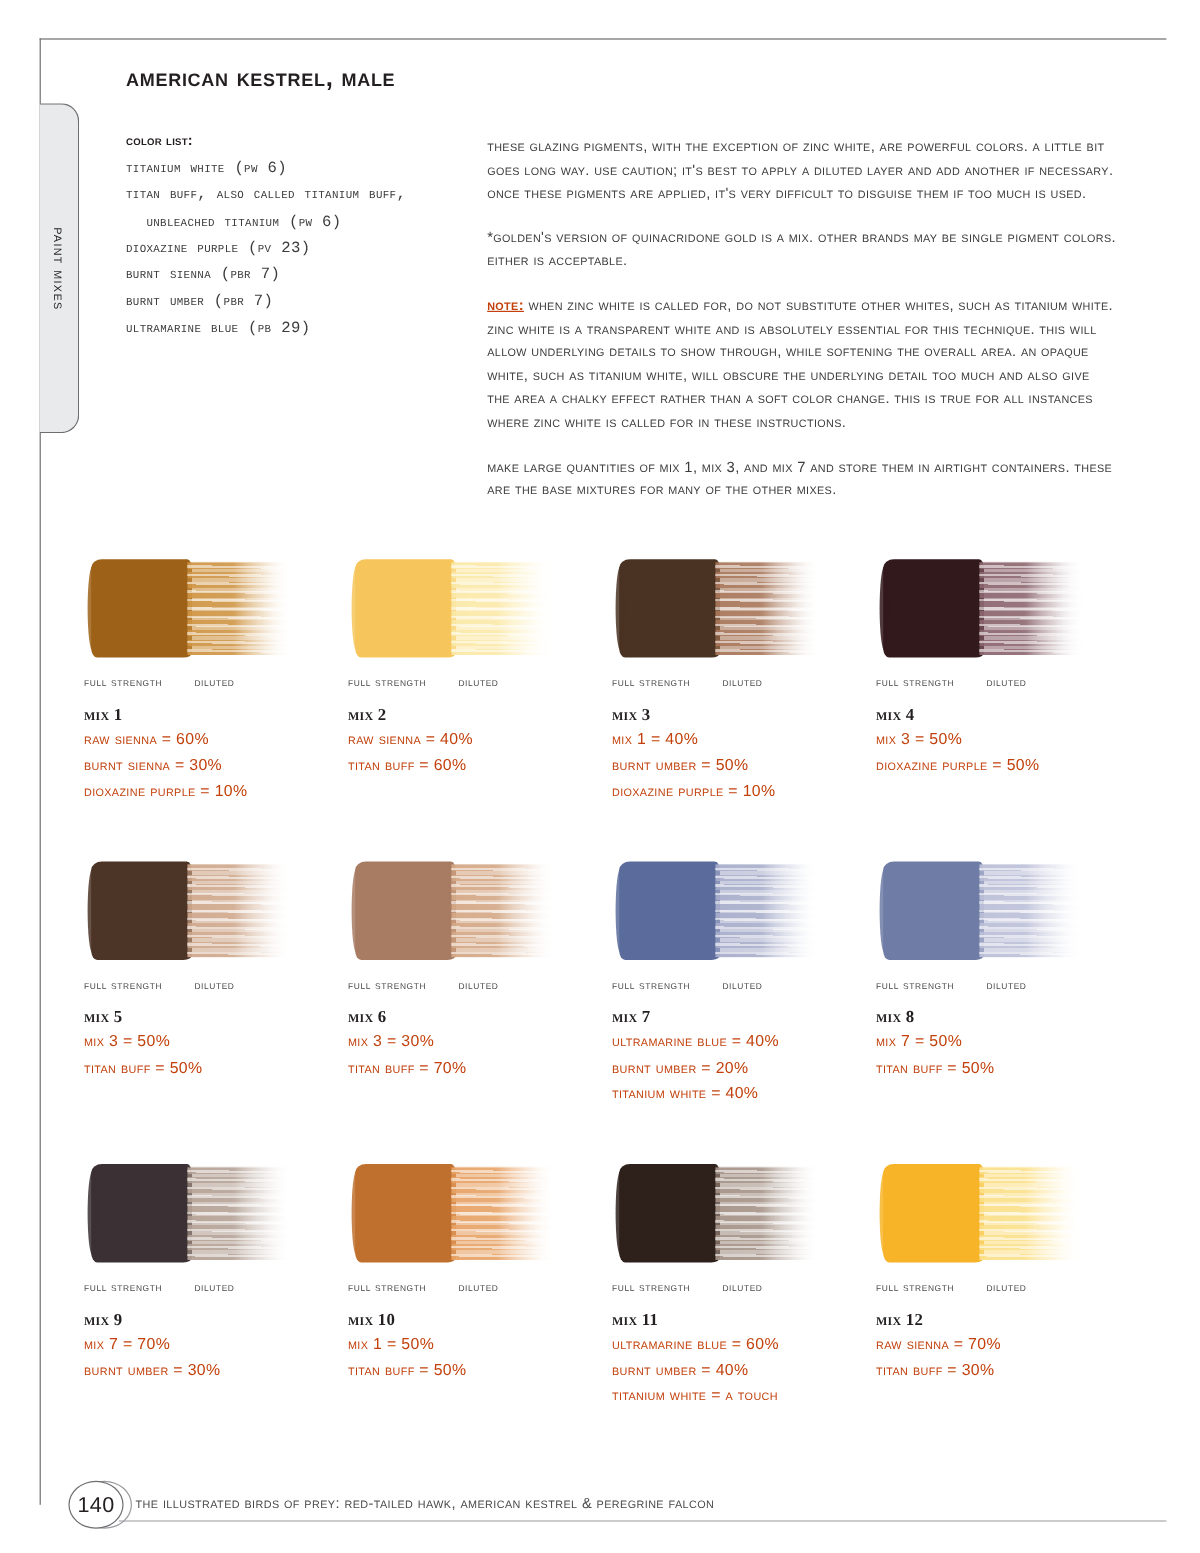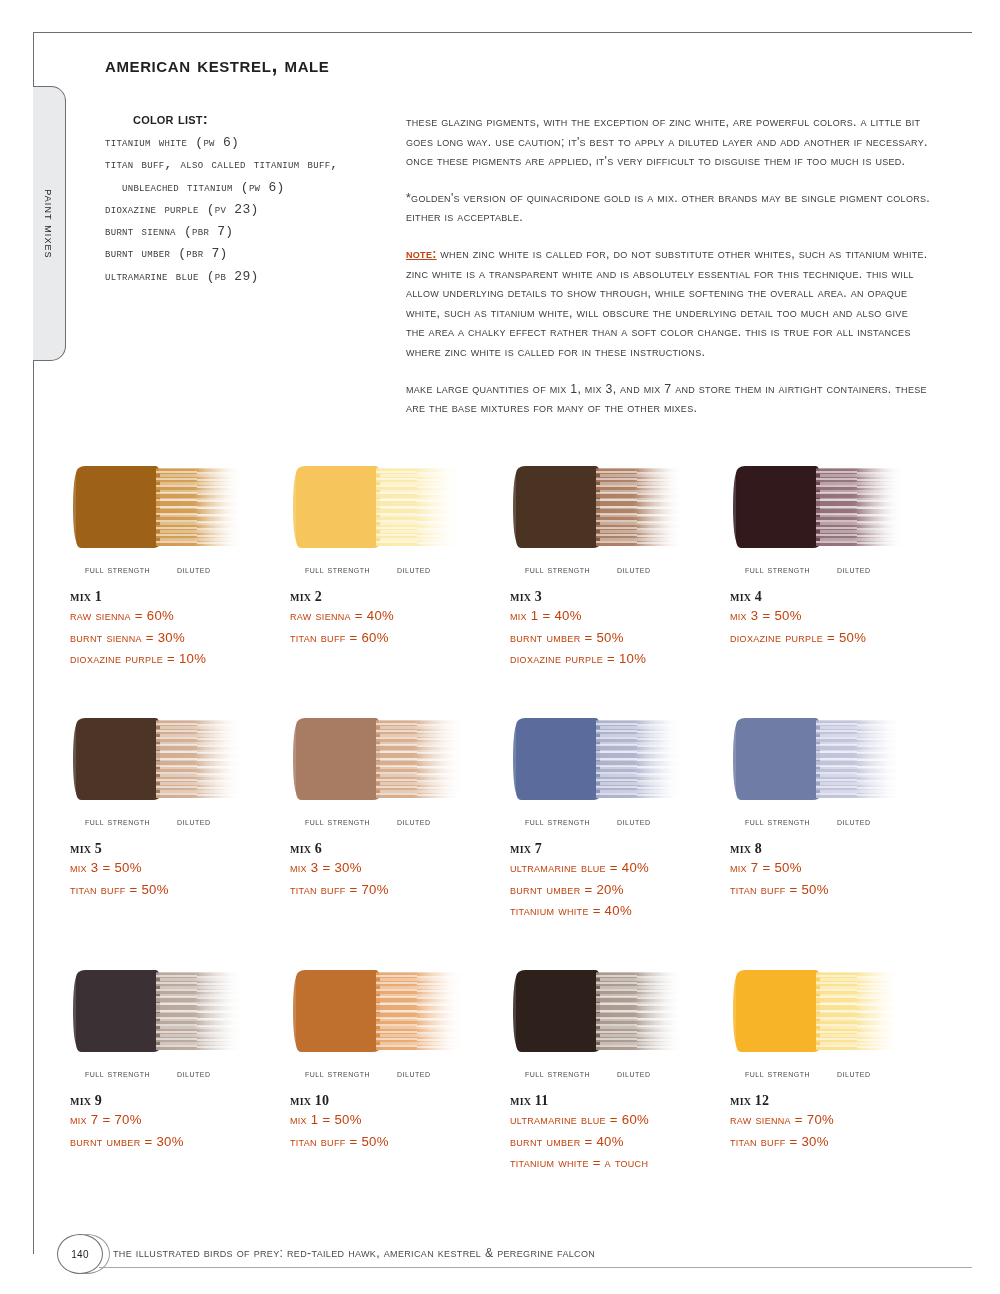--- a/index.html
+++ b/index.html
@@ -61,26 +61,25 @@
     letter-spacing:.6px;
     color:#231f20;
     font-variant:small-caps;
     text-transform:lowercase;
   }
 
   
   #left-col{ position:absolute; left:105px; top:110px; width:295px; }
   .sec-heading{
     font-family:"Liberation Sans", sans-serif;
-    font-size:15px;
+    font-size:12px;
     font-weight:700;
     color:#231f20;
     letter-spacing:.2px;
     margin-bottom:5px;
-    margin-left:28px;
   }
   .color-item{
     font-size:13px;
     line-height:22.3px;
     color:#3c3c3e;
     white-space:nowrap;
     font-family:Liberation Mono, monospace;
   }
   .color-item.indent{ padding-left:17px; }
   #glazing-block{ margin-top:19px; }
@@ -137,21 +136,21 @@
   }
   .swatch-art .streaks{
     position:absolute; left:86px; top:2px;
     width:96px; height:86px;
     background:
       repeating-linear-gradient(0.7deg, rgba(255,255,255,.55) 0 2px, rgba(255,255,255,0) 2px 7px);
     pointer-events:none;
   }
 
   .swatch-labels{
-    margin-top:11px; margin-left:19px;
+    margin-top:11px; margin-left:4px;
     font-size:10.6px;
     color:#4a4a4c;
     letter-spacing:.5px;
     white-space:nowrap;
   }
   .swatch-labels .lbl-full{ display:inline-block; width:92px; }
   .swatch-labels .lbl-dil{ display:inline-block; }
 
   .mix-name{
     margin-top:14px; margin-left:4px;
@@ -176,21 +175,21 @@
     background:#a7a9ac;
   }
   #page-number{
     position:absolute; left:24px; top:12px;
     width:46px; height:40px;
     border:1.4px solid #6d6e71;
     border-radius:50%;
     background:#fff;
     display:flex; align-items:center; justify-content:center;
     font-family:"Liberation Sans", sans-serif;
-    font-size:10px; color:#231f20;
+    font-size:18px; color:#231f20;
     z-index:2;
   }
   #page-number-shadow{
     position:absolute; left:31px; top:12px;
     width:46px; height:40px;
     border:1.4px solid #9a9b9e;
     border-radius:50%;
     z-index:1;
   }
   #footer-text{

